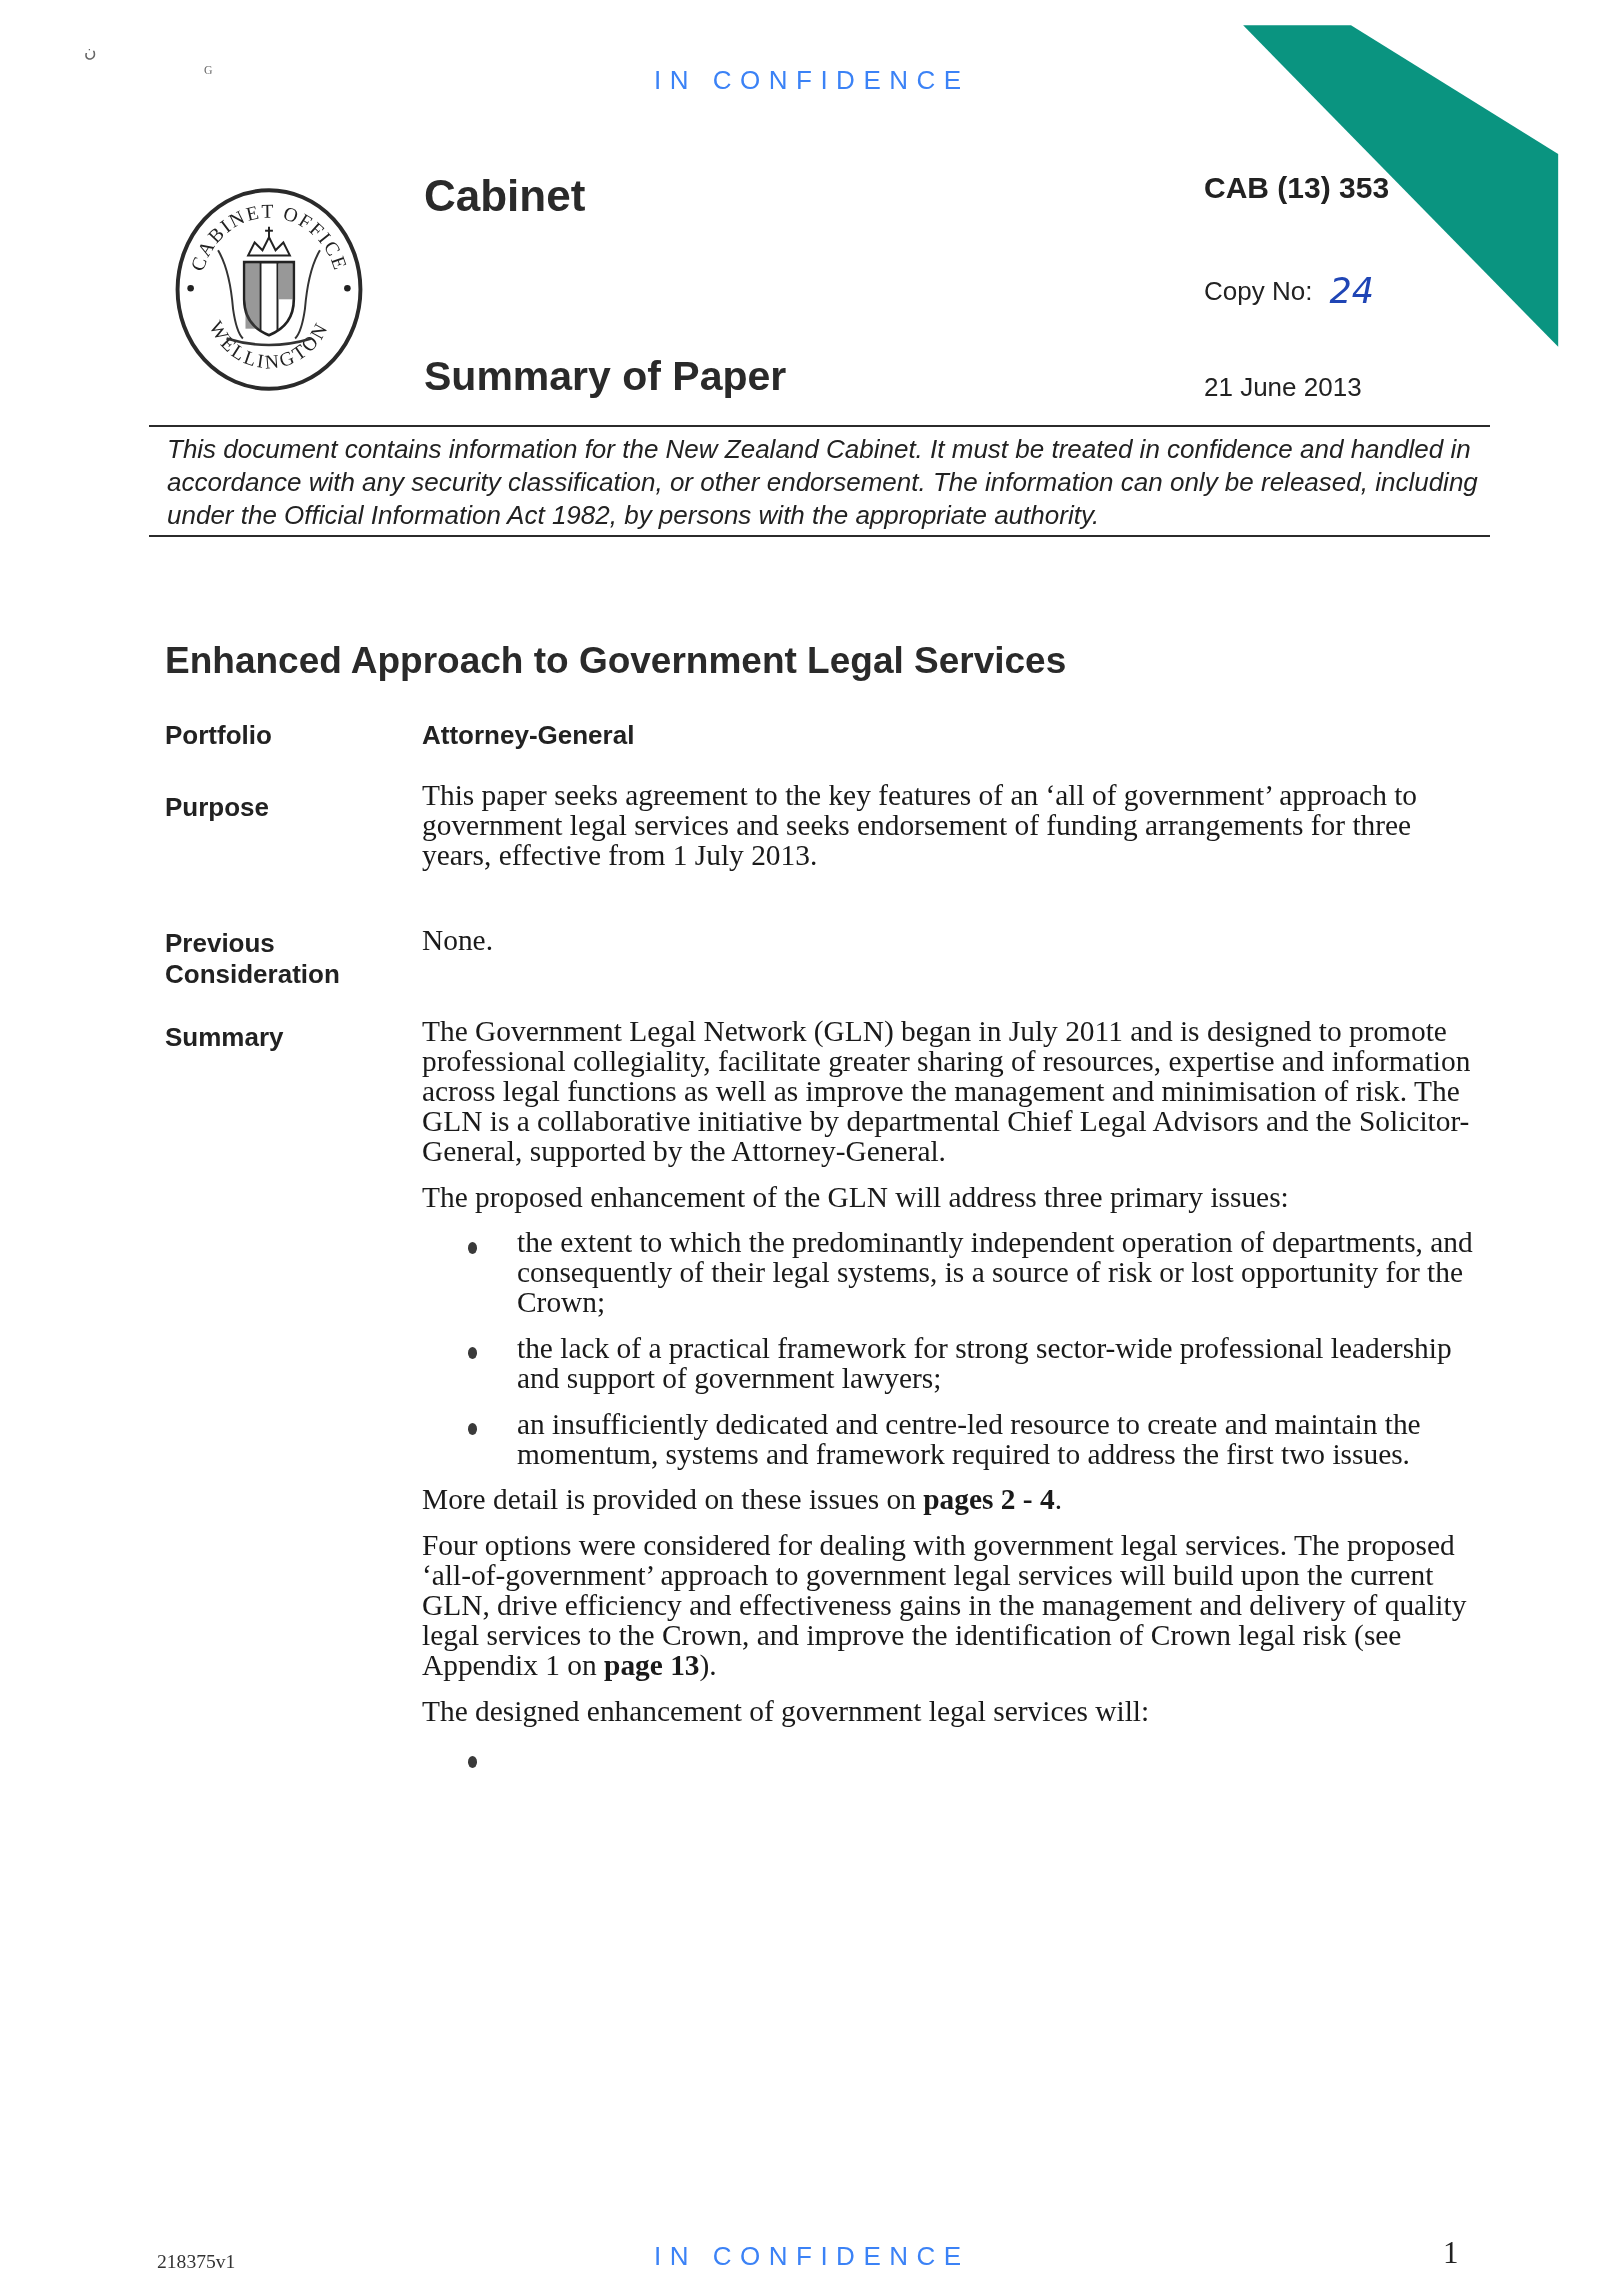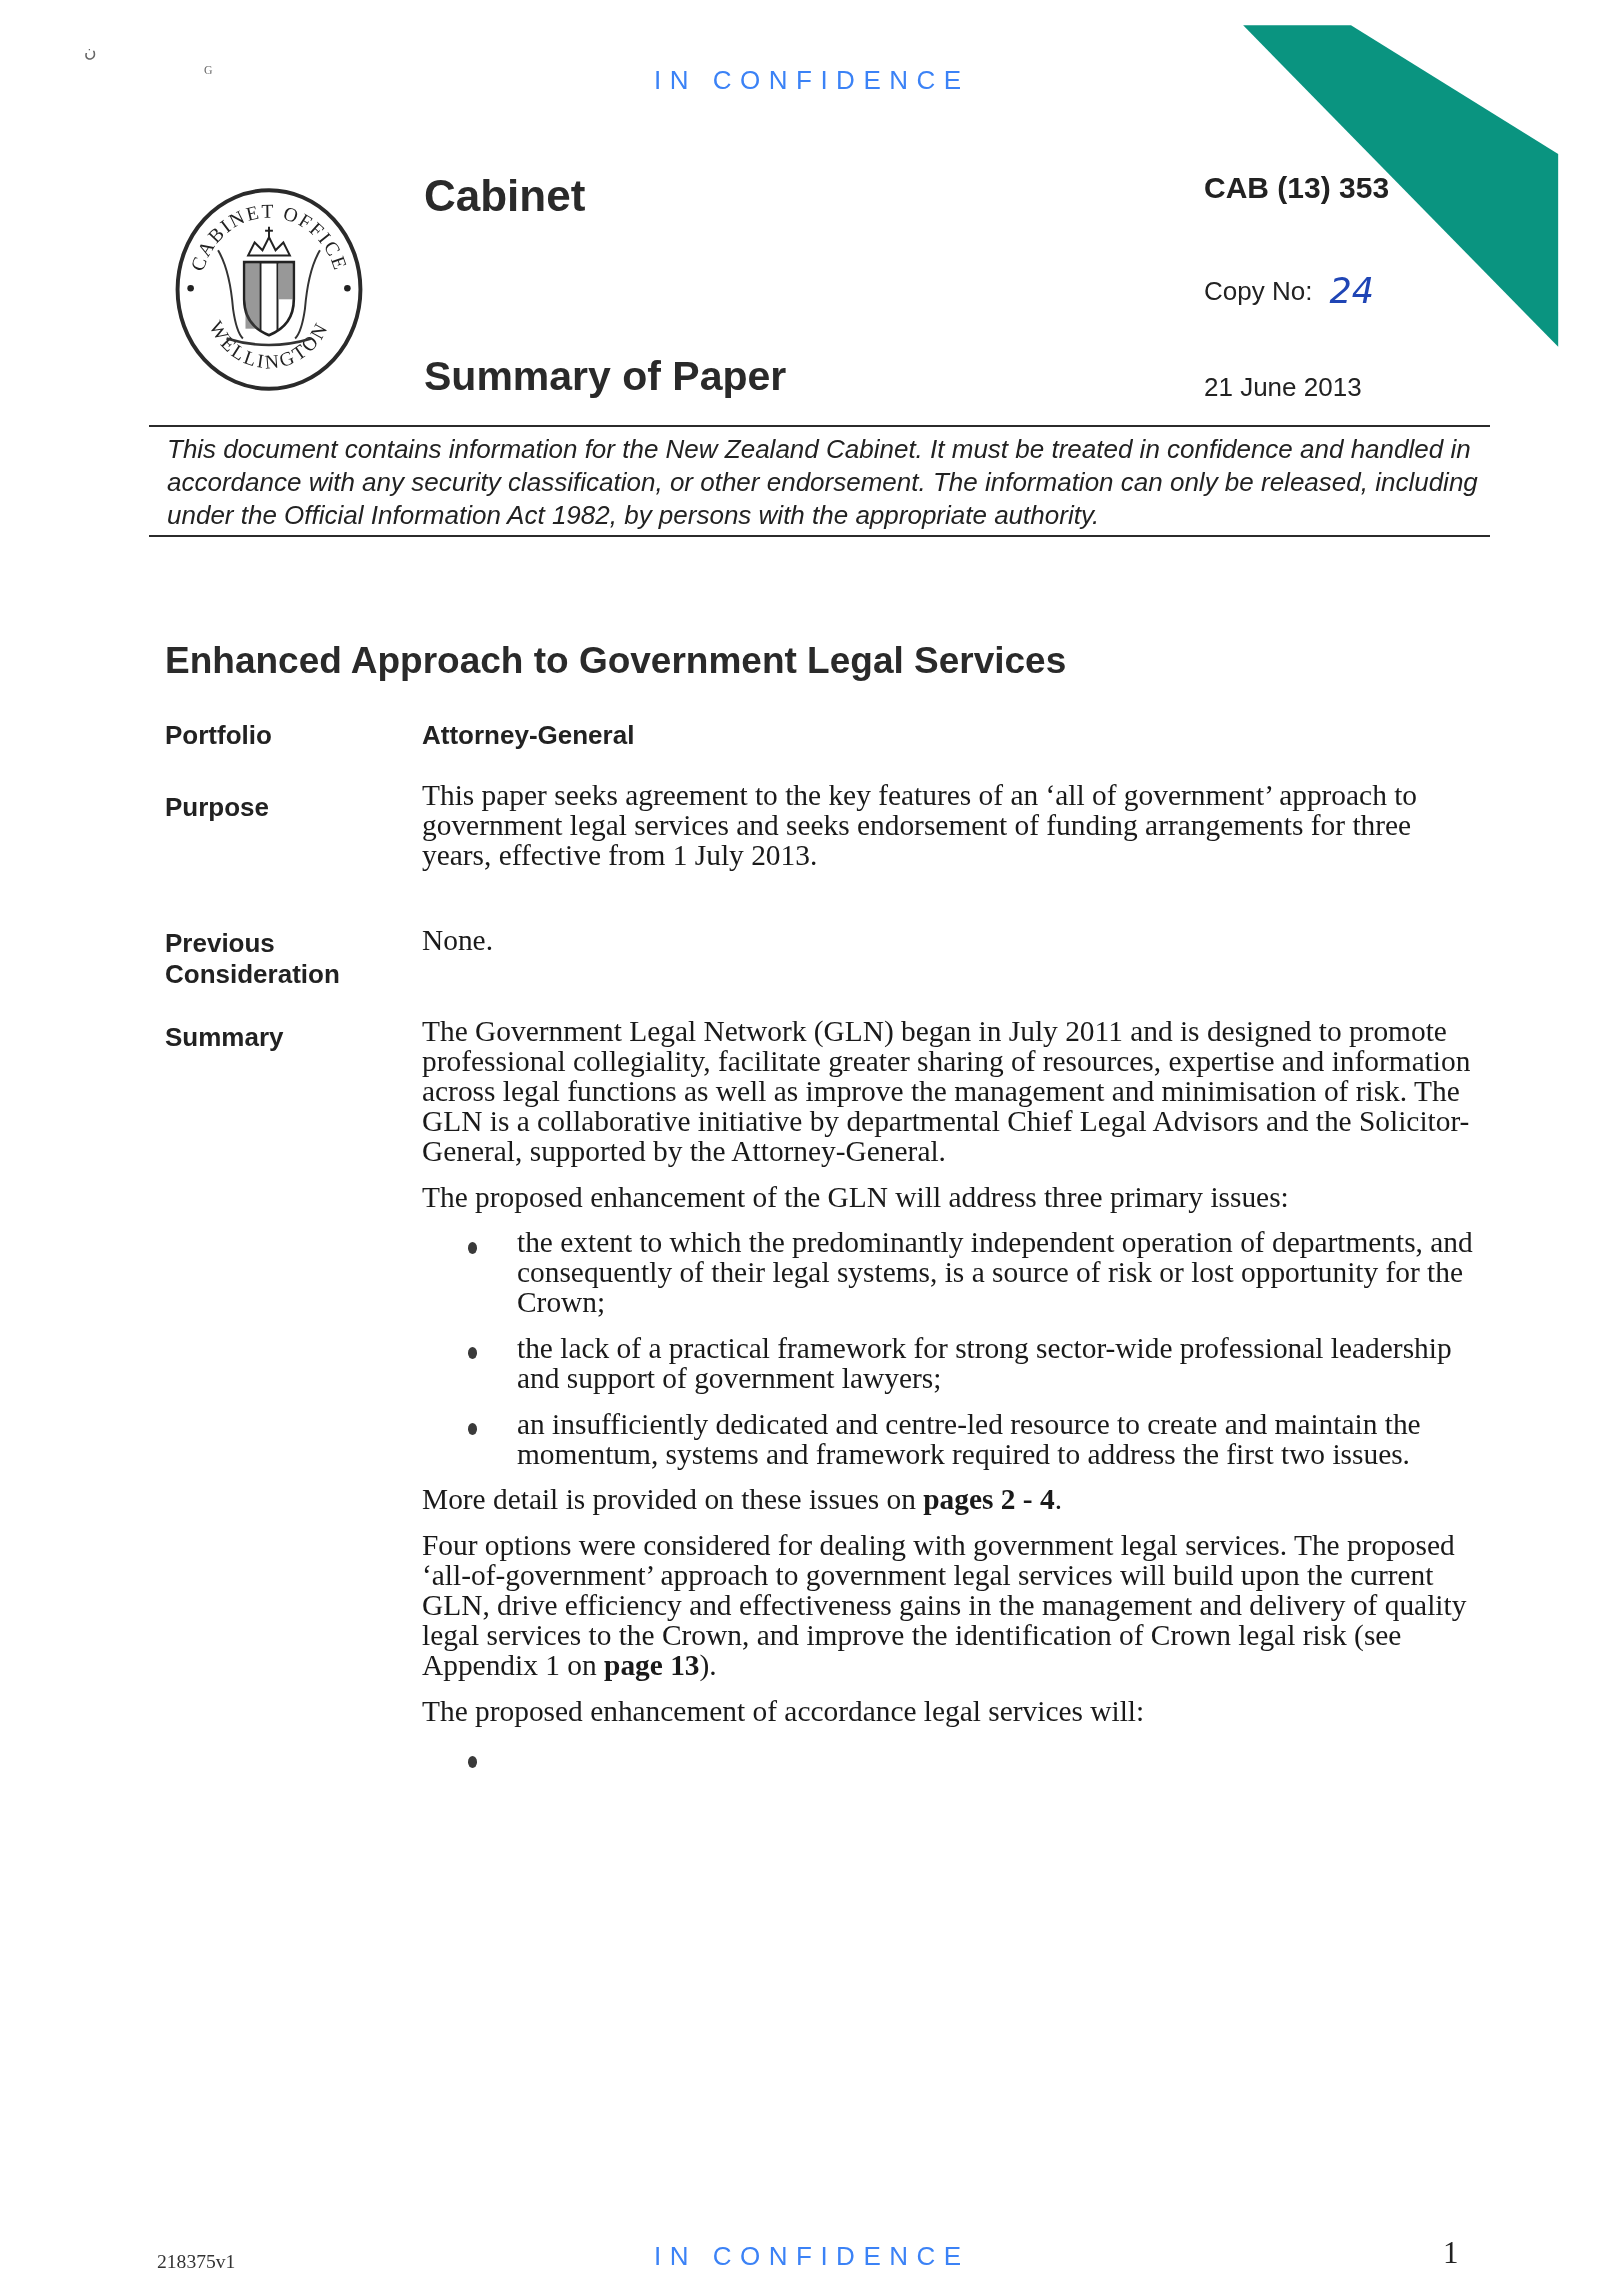--- a/index.html
+++ b/index.html
@@ -125,21 +125,21 @@
 <div id="summary-text" class="abs serif body">
   <p class="para">The Government Legal Network (GLN) began in July 2011 and is designed to promote professional collegiality, facilitate greater sharing of resources, expertise and information across legal functions as well as improve the management and minimisation of risk. The GLN is a collaborative initiative by departmental Chief Legal Advisors and the Solicitor-General, supported by the Attorney-General.</p>
   <p class="para">The proposed enhancement of the GLN will address three primary issues:</p>
   <ul class="bullets">
     <li><span class="dot"></span><span>the extent to which the predominantly independent operation of departments, and consequently of their legal systems, is a source of risk or lost opportunity for the Crown;</span></li>
     <li><span class="dot"></span><span>the lack of a practical framework for strong sector-wide professional leadership and support of government lawyers;</span></li>
     <li><span class="dot"></span><span>an insufficiently dedicated and centre-led resource to create and maintain the momentum, systems and framework required to address the first two issues.</span></li>
   </ul>
   <p class="para"><span>More detail is provided on these issues on </span><b class="ref">pages 2 - 4</b><span>.</span></p>
   <p class="para"><span>Four options were considered for dealing with government legal services. The proposed ‘all-of-government’ approach to government legal services will build upon the current GLN, drive efficiency and effectiveness gains in the management and delivery of quality legal services to the Crown, and improve the identification of Crown legal risk (see Appendix 1 on </span><b class="ref">page 13</b><span>).</span></p>
-  <p class="para">The proposed enhancement of accordance legal services will:</p>
+  <p class="para">The designed enhancement of government legal services will:</p>
   <ul class="bullets">
     <li><span class="dot"></span></li>
   </ul>
 </div>
 
 <div id="footer-id" class="abs serif">218375v1</div>
 <div id="bottom-conf" class="abs sans conf">IN CONFIDENCE</div>
 <div id="page-num" class="abs serif">1</div>
 
 

